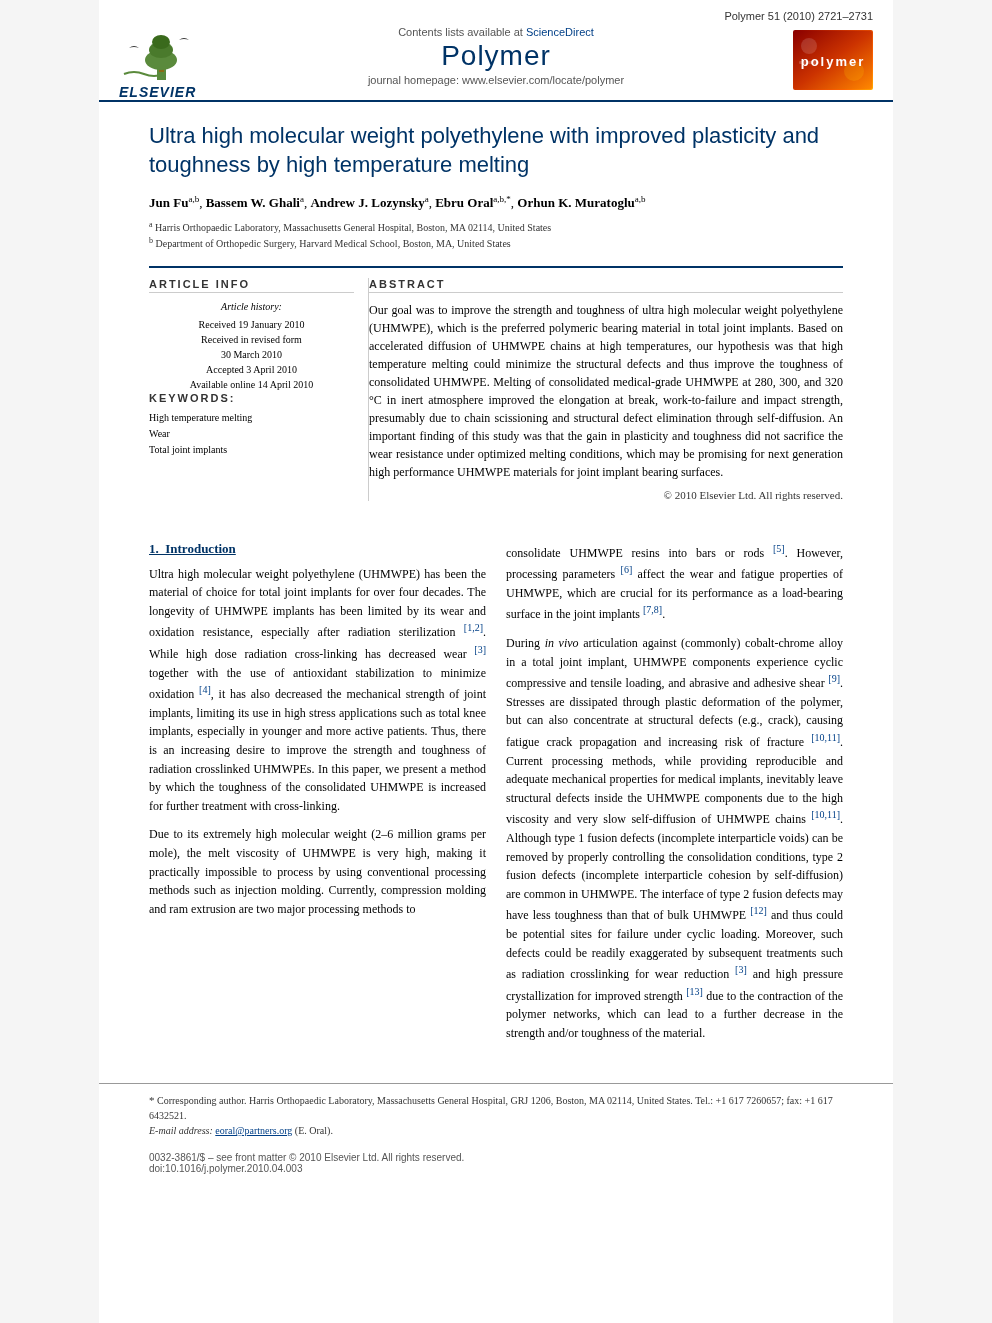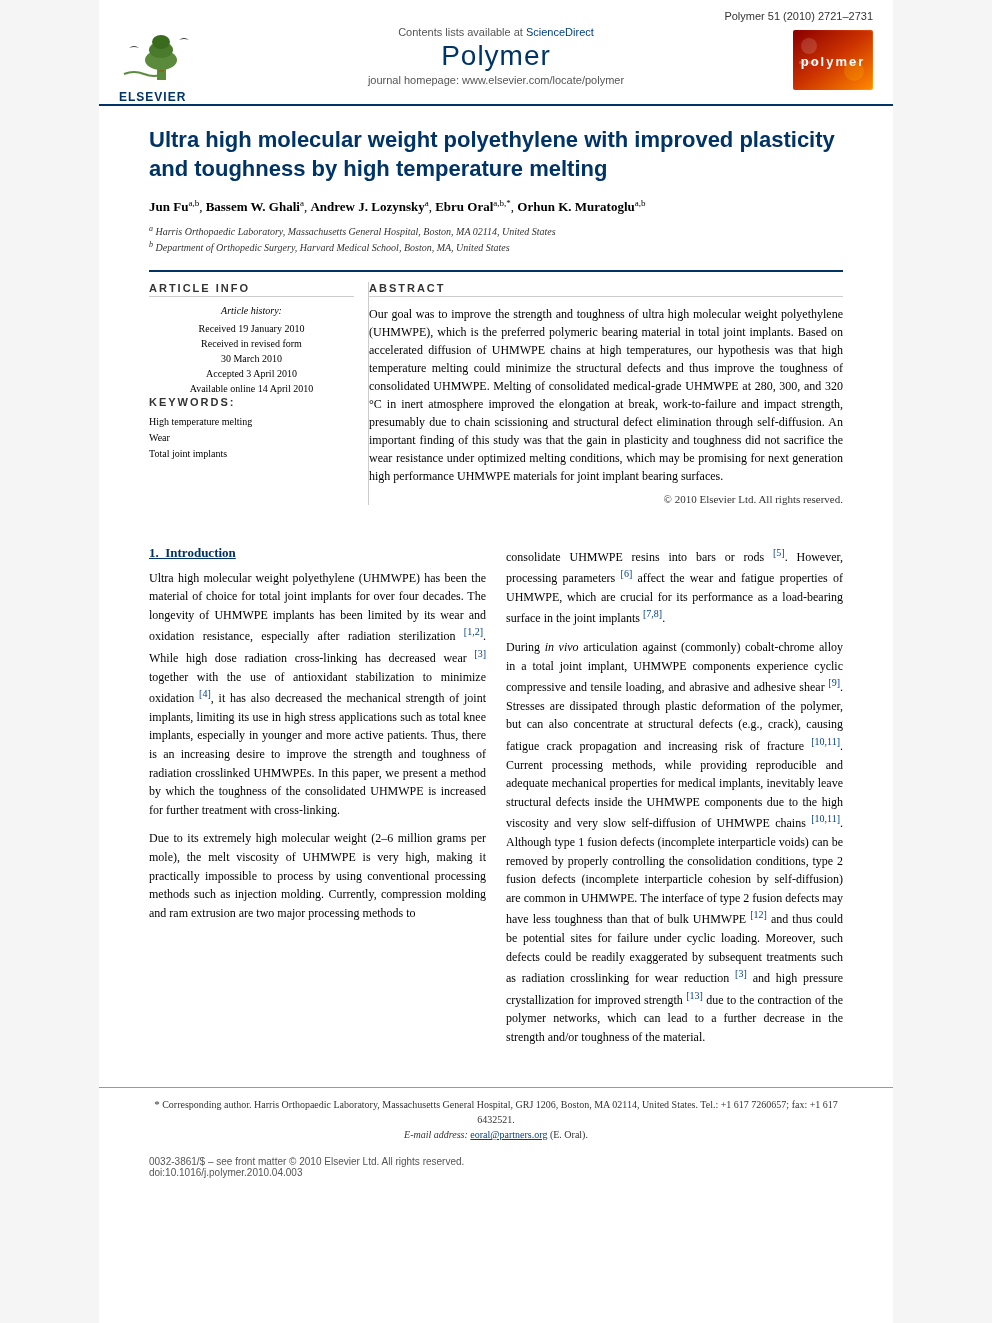--- a/index.html
+++ b/index.html
@@ -32,26 +32,27 @@
       align-items: flex-start;
     }
     .elsevier-logo {
       width: 90px;
       display: flex;
       flex-direction: column;
       align-items: flex-start;
       padding-top: 4px;
     }
     .elsevier-label {
-      font-size: 12px;
+      font-size: 14px;
       color: #003366;
       font-weight: bold;
       letter-spacing: 1px;
-      margin-top: 8px;
-      font-family: Arial, sans-serif;
+      margin-top: 2px;
+      font-family: Arial, sans-serif;
+      font-style: italic;
     }
     .journal-center {
       flex: 1;
       text-align: center;
       padding: 0 20px;
     }
     .sciencedirect-line {
       font-size: 11px;
       color: #555;
       font-family: Arial, sans-serif;
@@ -94,21 +95,21 @@
     }
 
     
     .main-content {
       padding: 20px 50px 20px 50px;
     }
 
     
     .article-title {
       font-size: 22px;
-      font-weight: bold;
+      font-weight: normal;
       color: #003366;
       line-height: 1.3;
       margin-bottom: 14px;
       font-family: Arial, sans-serif;
     }
 
     
     .authors {
       font-size: 13px;
       margin-bottom: 6px;
@@ -118,21 +119,20 @@
       font-weight: bold;
     }
     .author-sup {
       font-size: 9px;
       vertical-align: super;
     }
 
     
     .affiliations {
       font-size: 10px;
-      font-style: italic;
       color: #333;
       margin-bottom: 14px;
       line-height: 1.4;
     }
 
     
     .two-col {
       display: flex;
       margin-top: 6px;
       border-top: 2px solid #003366;
@@ -231,21 +231,20 @@
       font-size: 10px;
       vertical-align: super;
       color: #003f87;
     }
 
     
     .footnotes {
       padding: 8px 50px 10px 50px;
       border-top: 1px solid #999;
       margin-top: 10px;
-      text-align: center;
     }
     .footnote-line {
       font-size: 10px;
       line-height: 1.5;
       color: #333;
     }
     .footnote-star {
       font-size: 11px;
     }
     .footer-bottom {

